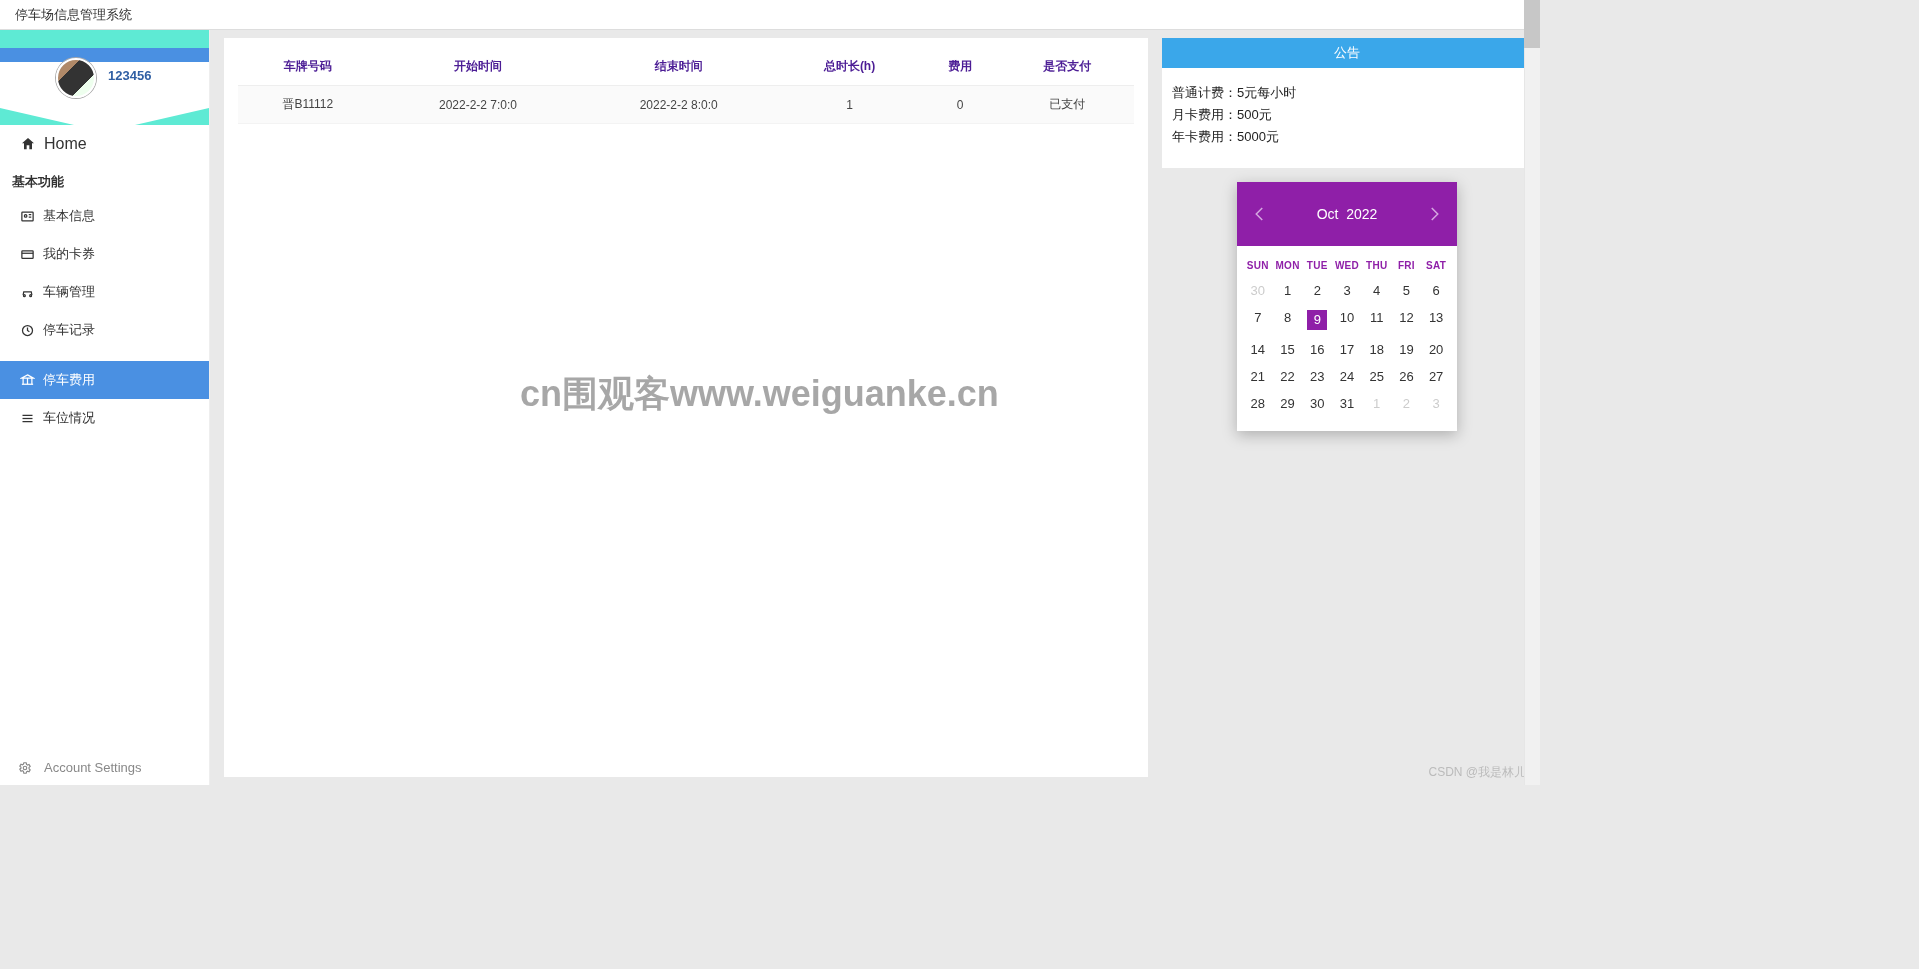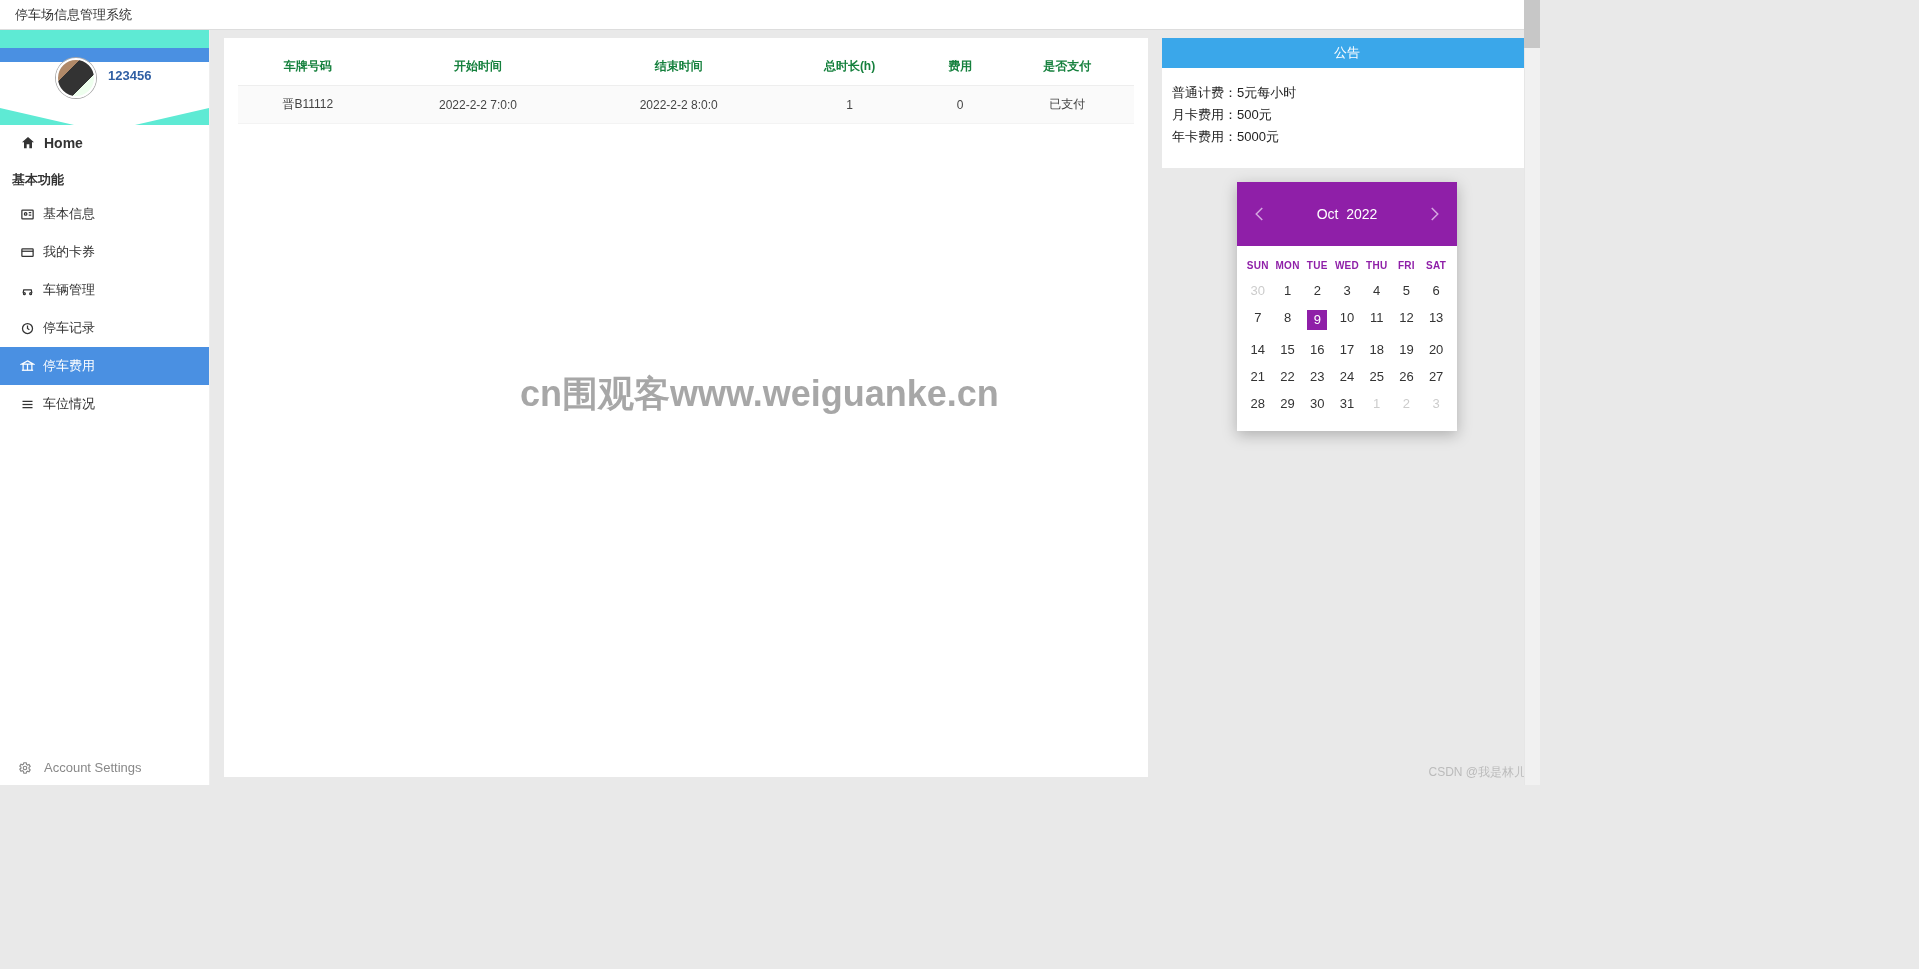--- a/index.html
+++ b/index.html
@@ -10,30 +10,30 @@
 
   .below { display: flex; height: calc(100% - 30px); }
 
   .sidebar { width: 210px; background: #fff; display: flex; flex-direction: column; height: 100%; border-right: 1px solid #eee; }
   .ribbon-area { height: 95px; position: relative; background: #5eead4; }
   .ribbon-area svg { position: absolute; top:0; left:0; width:100%; height:100%; }
   .avatar { position: absolute; top: 28px; left: 56px; width: 40px; height: 40px; border-radius: 50%; background: linear-gradient(135deg,#b08968 30%, #333 30%, #333 70%, #efe 70%); border: 2px solid #fff; box-shadow: 0 0 0 1px #aaa; }
   .username { position: absolute; top: 38px; left: 108px; color: #305fa4; font-weight: 600; font-size: 13px; }
 
   .nav-item { display: flex; align-items: center; padding: 10px 20px; font-size: 13px; color: #333; cursor: pointer; gap: 8px; }
-  .nav-item.active { background: #4a90e2; color: #fff; }
-  .nav-item.home { font-weight: 700; font-size: 14px; }
+  .nav-item.active { background: #4a90e2; color: #fff; margin-top: 12px; }
+  .nav-item.home { font-weight: 400; font-size: 16px; }
   .nav-section { padding: 10px 12px 6px; font-size: 13px; font-weight: 700; color: #333; }
   .spacer { flex: 1; }
   .account-settings { display:flex; align-items:center; padding:10px 18px; font-size:13px; color:#888; gap:12px; }
 
   .main { flex: 1; display: flex; gap: 14px; padding: 8px 8px 8px 14px; }
   .content { flex: 1; background: #fff; padding: 10px 14px; }
   table { width: 100%; border-collapse: collapse; font-size: 12px; }
-  thead th { text-align: center; font-weight: 600; color: #15803d; padding: 10px 6px; border-bottom: 1px solid #eee; background:#fff; }
+  thead th { text-align: center; font-weight: 600; color: #4c1d95; padding: 10px 6px; border-bottom: 1px solid #eee; background:#fff; }
   tbody td { text-align: center; color: #444; padding: 10px 6px; border-bottom: 1px solid #f3f3f3; }
   tbody tr:nth-child(odd) td { background:#fafafa; }
 
   .sidepane { width: 370px; display: flex; flex-direction: column; gap: 14px; }
   .ann-card { background: #fff; }
   .ann-head { background: #3aa7ea; color: #fff; text-align: center; padding: 6px 0; font-size: 13px; }
   .ann-body { padding: 14px 10px 20px; font-size: 13px; line-height: 1.7; color: #222; }
 
   .cal-card { width: 220px; margin: 0 auto; background: #fff; box-shadow: 0 4px 14px rgba(0,0,0,.25); }
   .cal-head { background: #8f1fa8; color: #fff; height: 64px; display: flex; align-items: center; justify-content: space-between; padding: 0 14px; }

